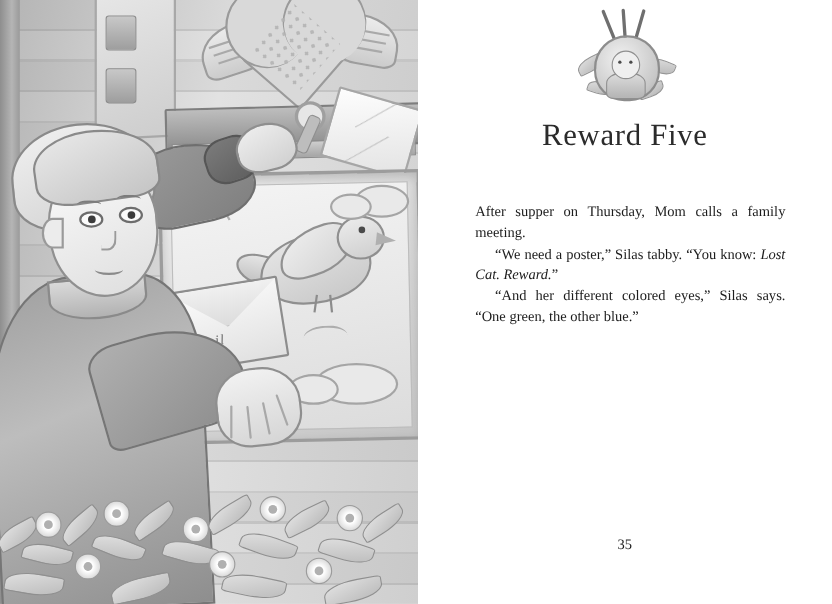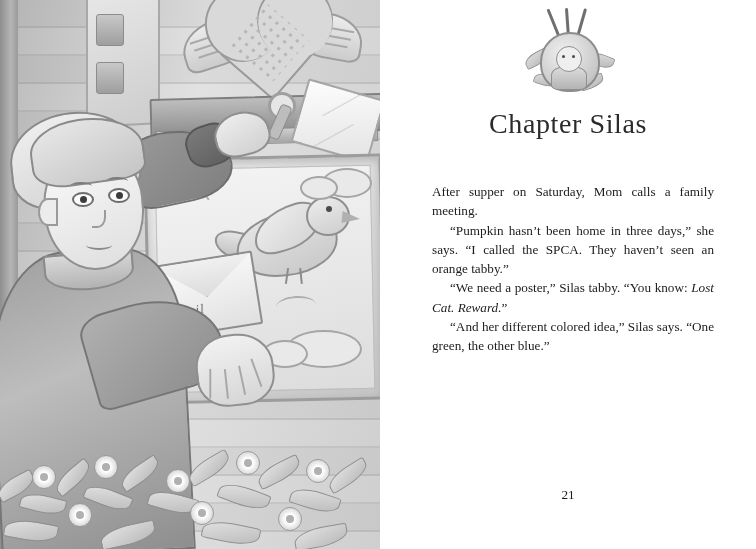--- a/index.html
+++ b/index.html
@@ -731,27 +731,26 @@
         <div class="orn-leaf" style="left:16px; top:66px; width:22px; height:10px; transform:rotate(18deg);"></div>
         <div class="orn-leaf" style="left:62px; top:68px; width:22px; height:10px; transform:rotate(-18deg);"></div>
         <div class="orn-doll-frame"></div>
         <div class="orn-doll-body"></div>
         <div class="orn-doll-head"></div>
         <div class="orn-doll-eye" style="left:44px; top:47px;"></div>
         <div class="orn-doll-eye" style="left:54px; top:47px;"></div>
       </div>
     </div>
 
-    <div class="chapter-title">Chapter Silas</div>
+    <div class="chapter-title">Reward Five</div>
 
     <div class="body-copy">
-      <p class="first">After supper on Saturday, Mom calls a family meeting.</p>
-      <p>“Pumpkin hasn’t been home in three days,” she says. “I called the SPCA. They haven’t seen an orange tabby.”</p>
+      <p class="first">After supper on Thursday, Mom calls a family meeting.</p>
       <p>
         <span>“We need a poster,” Silas tabby. “You know: </span><em>Lost Cat. Reward.</em><span>”</span>
       </p>
-      <p>“And her different colored idea,” Silas says. “One green, the other blue.”</p>
+      <p>“And her different colored eyes,” Silas says. “One green, the other blue.”</p>
     </div>
 
-    <div class="page-number">21</div>
+    <div class="page-number">35</div>
   </div>
 
 </div>
 
 </body></html>

